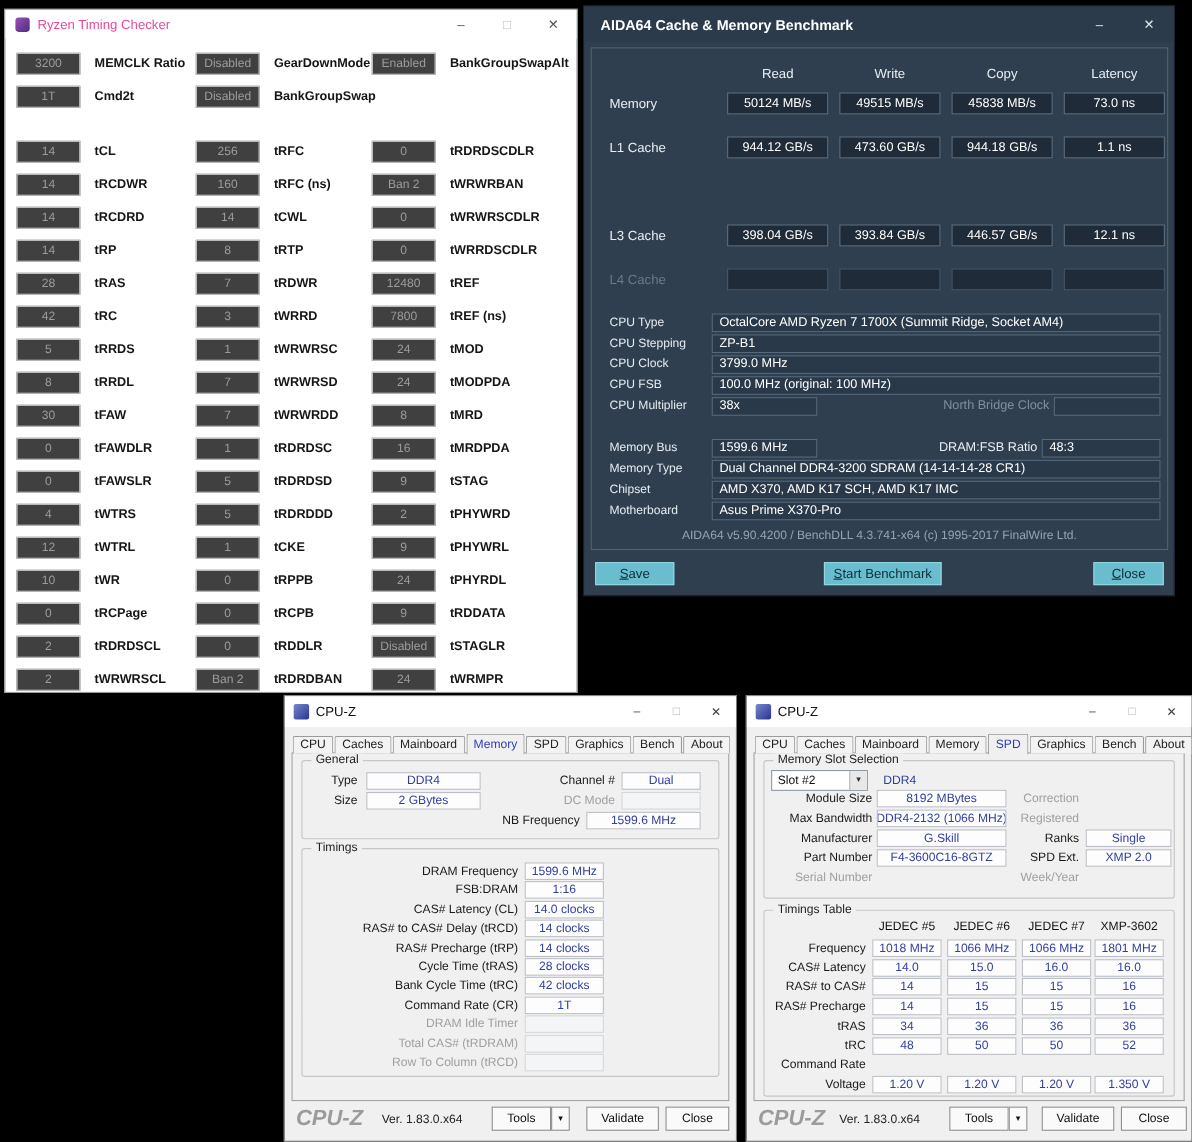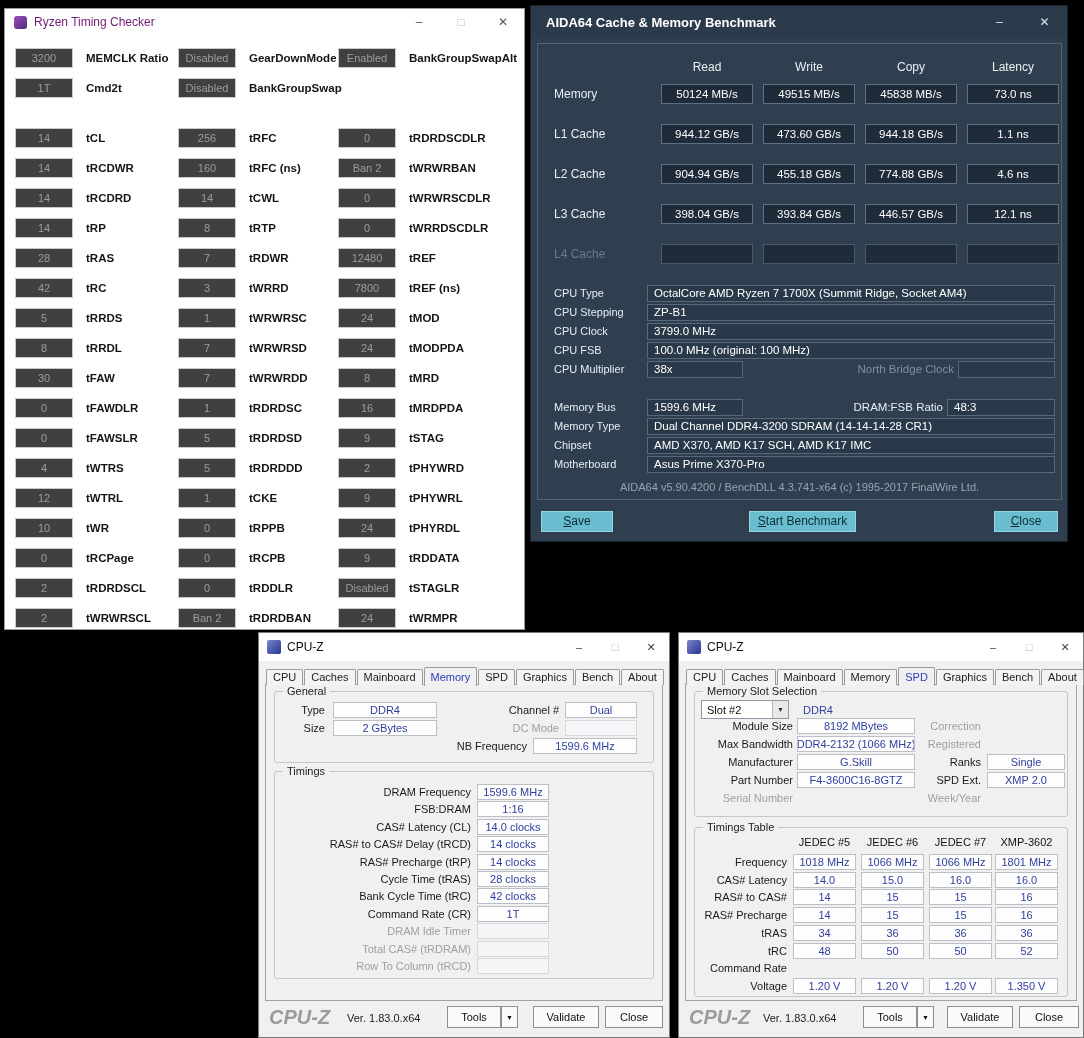--- a/index.html
+++ b/index.html
@@ -4,21 +4,21 @@
 <style>
   * { margin:0; padding:0; box-sizing:border-box; }
   html,body { width:1084px; height:1038px; background:#000; font-family:"Liberation Sans", sans-serif; overflow:hidden; }
   body { position:relative; }
   .window { position:absolute; }
 
   
   .rtc { left:4px; top:8px; width:521px; height:622px; background:#fff; border:1px solid #9a9a9a; }
   .rtc-titlebar { height:26px; display:flex; align-items:center; padding-left:9px; background:#fff; }
   .rtc-icon { width:13px; height:13px; border-radius:3px; background:linear-gradient(135deg,#a04fb5,#4b2d82); flex:none; }
-  .rtc-title { margin-left:7px; font-size:12px; color:#701a75; }
+  .rtc-title { margin-left:7px; font-size:12px; color:#ec4899; }
   .win-controls { margin-left:auto; display:flex; height:100%; }
   .wc { width:42px; display:flex; align-items:center; justify-content:center; font-size:12px; color:#555; }
   .wc.dim { color:#bdbdbd; }
   .rtc-body { display:flex; padding:8px 0 0 10px; }
   .rtc-col1 { width:163px; } .rtc-col2 { width:160px; } .rtc-col3 { width:186px; }
   .rtc-row { height:30px; display:flex; align-items:center; }
   .rtc-gap { height:20px; }
   .rtc-field { width:58px; height:20px; background:#404040; border:1px solid #c9c9c9; color:#9c9c9c; font-size:11px; display:flex; align-items:center; justify-content:center; flex:none; }
   .rtc-label { margin-left:13px; font-size:11.5px; font-weight:bold; color:#151515; white-space:nowrap; }
 
@@ -353,27 +353,20 @@
         <div class="aida-value-box">49515 MB/s</div>
         <div class="aida-value-box">45838 MB/s</div>
         <div class="aida-value-box">73.0 ns</div>
       </div>
       <div class="aida-bench-row" style="top: 80px;">
         <div class="aida-bench-label">L1 Cache</div>
         <div class="aida-value-box">944.12 GB/s</div>
         <div class="aida-value-box">473.60 GB/s</div>
         <div class="aida-value-box">944.18 GB/s</div>
         <div class="aida-value-box">1.1 ns</div>
-      </div>
-      <div class="aida-bench-row" style="top: 120px;">
-        <div class="aida-bench-label">L2 Cache</div>
-        <div class="aida-value-box">904.94 GB/s</div>
-        <div class="aida-value-box">455.18 GB/s</div>
-        <div class="aida-value-box">774.88 GB/s</div>
-        <div class="aida-value-box">4.6 ns</div>
       </div>
       <div class="aida-bench-row" style="top: 160px;">
         <div class="aida-bench-label">L3 Cache</div>
         <div class="aida-value-box">398.04 GB/s</div>
         <div class="aida-value-box">393.84 GB/s</div>
         <div class="aida-value-box">446.57 GB/s</div>
         <div class="aida-value-box">12.1 ns</div>
       </div>
       <div class="aida-bench-row disabled" style="top: 200px;">
         <div class="aida-bench-label">L4 Cache</div>

